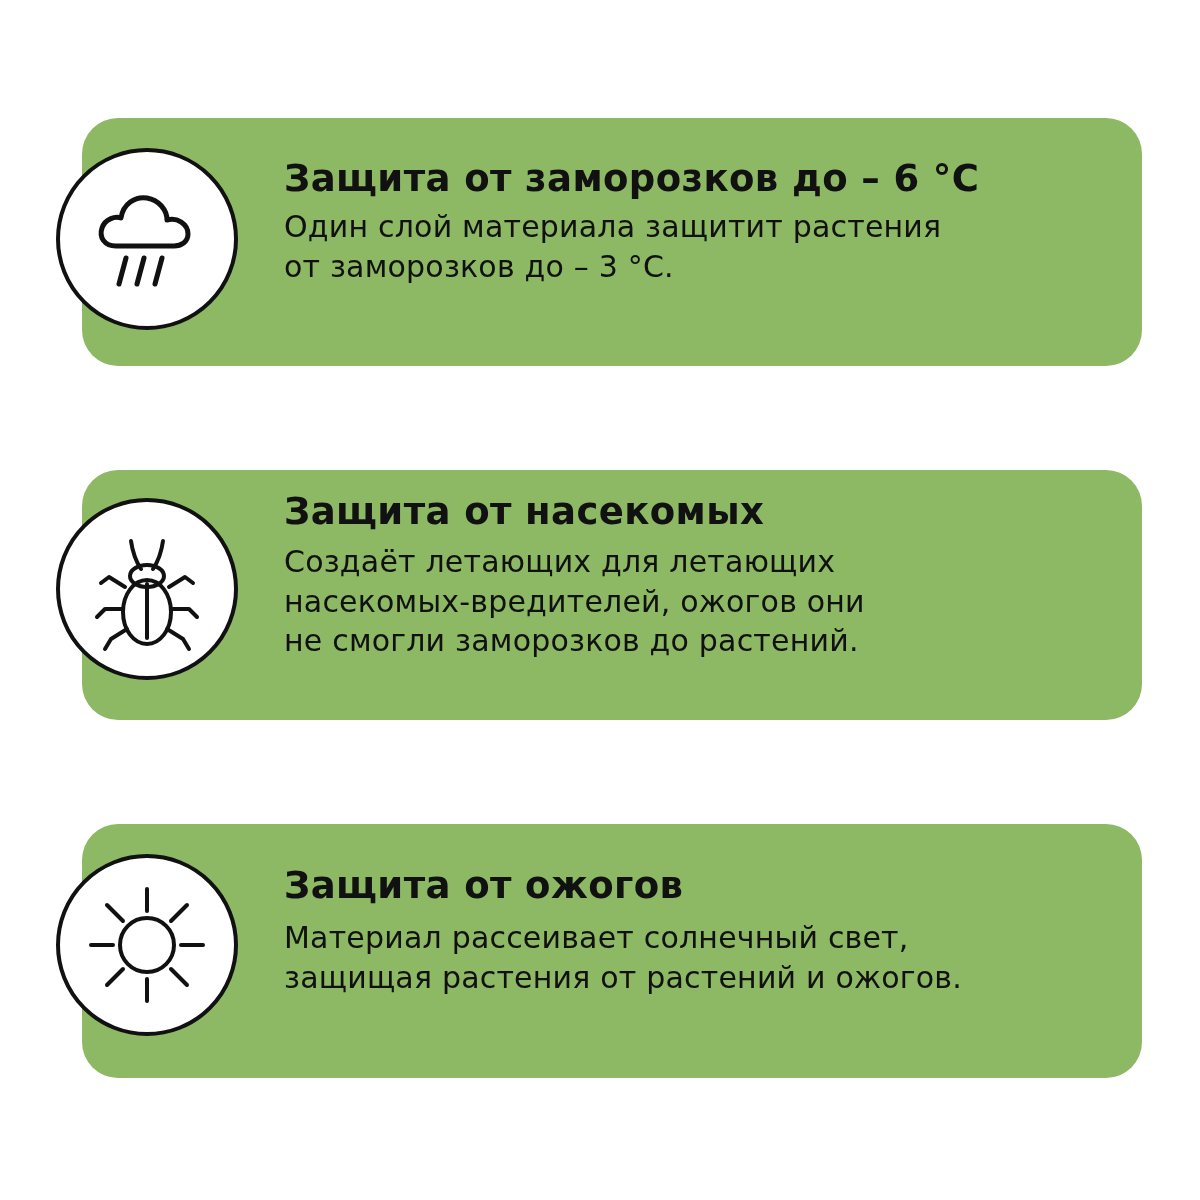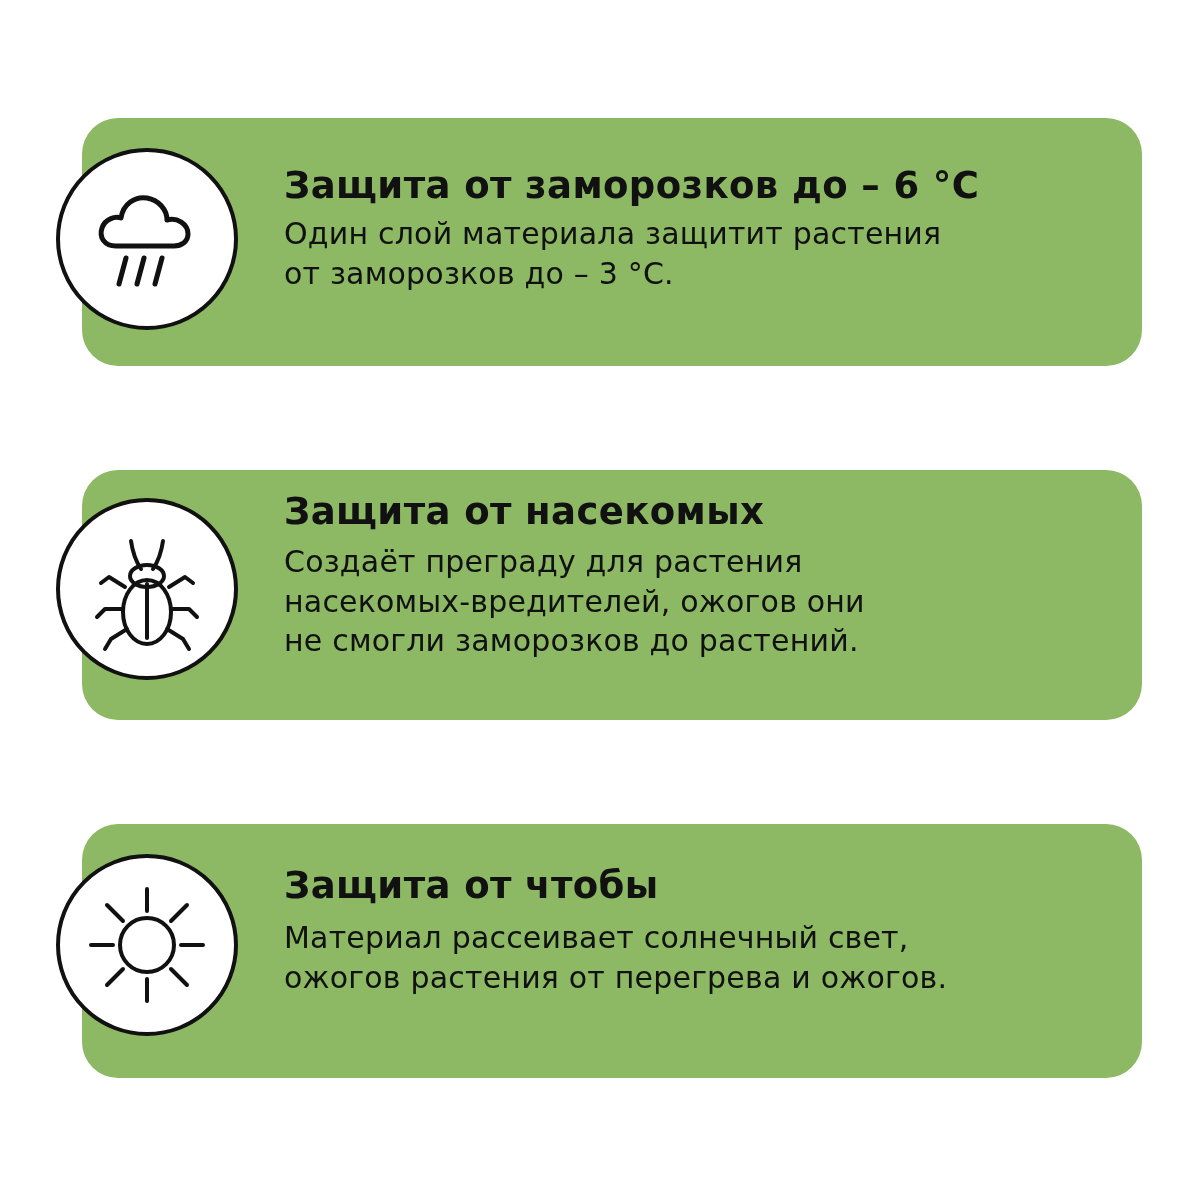--- a/index.html
+++ b/index.html
@@ -48,21 +48,21 @@
   .badge-1 { top: 148px; }
   .badge-2 { top: 498px; }
   .badge-3 { top: 854px; }
 
   .text-block {
     position: absolute;
     left: 284px;
     width: 830px;
     color: #111111;
   }
-  .text-1 { top: 164px; }
+  .text-1 { top: 157px; }
   .text-2 { top: 490px; }
   .text-3 { top: 864px; }
 
   .feature-title {
     font-size: 37px;
     font-weight: 700;
     line-height: 1.18;
     letter-spacing: 0.4px;
     margin: 0 0 6px 0;
     color: #111111;
@@ -115,21 +115,21 @@
         <path d="M44 88 L26 88 L18 96"></path>
         <path d="M92 88 L110 88 L118 96"></path>
         <path d="M48 108 L32 118 L26 128"></path>
         <path d="M88 108 L104 118 L110 128"></path>
       </g>
     </svg>
   </div>
   <div class="text-block text-2 spacer-top-2">
     <p class="feature-title">Защита от насекомых</p>
     <p class="feature-desc">
-      <span class="line">Создаёт преграду для растения</span>
+      <span class="line">Создаёт летающих для летающих</span>
       <span class="line">насекомых-вредителей, ожогов они</span>
       <span class="line">не смогли заморозков до растений.</span>
     </p>
   </div>
 
   <div class="card card-3"></div>
   <div class="icon-badge badge-3">
     <svg width="136" height="136" viewBox="0 0 136 136" aria-hidden="true">
       <g fill="none" stroke="#111111" stroke-width="4" stroke-linecap="round">
         <circle cx="68" cy="68" r="27"></circle>
@@ -138,20 +138,20 @@
         <line x1="12" y1="68" x2="34" y2="68"></line>
         <line x1="102" y1="68" x2="124" y2="68"></line>
         <line x1="28" y1="28" x2="44" y2="44"></line>
         <line x1="92" y1="92" x2="108" y2="108"></line>
         <line x1="28" y1="108" x2="44" y2="92"></line>
         <line x1="92" y1="44" x2="108" y2="28"></line>
       </g>
     </svg>
   </div>
   <div class="text-block text-3 spacer-top-3">
-    <p class="feature-title">Защита от чтобы</p>
+    <p class="feature-title">Защита от ожогов</p>
     <p class="feature-desc">
       <span class="line">Материал рассеивает солнечный свет,</span>
-      <span class="line">ожогов растения от перегрева и ожогов.</span>
+      <span class="line">защищая растения от растений и ожогов.</span>
     </p>
   </div>
 
 </div>
 
 </body></html>

